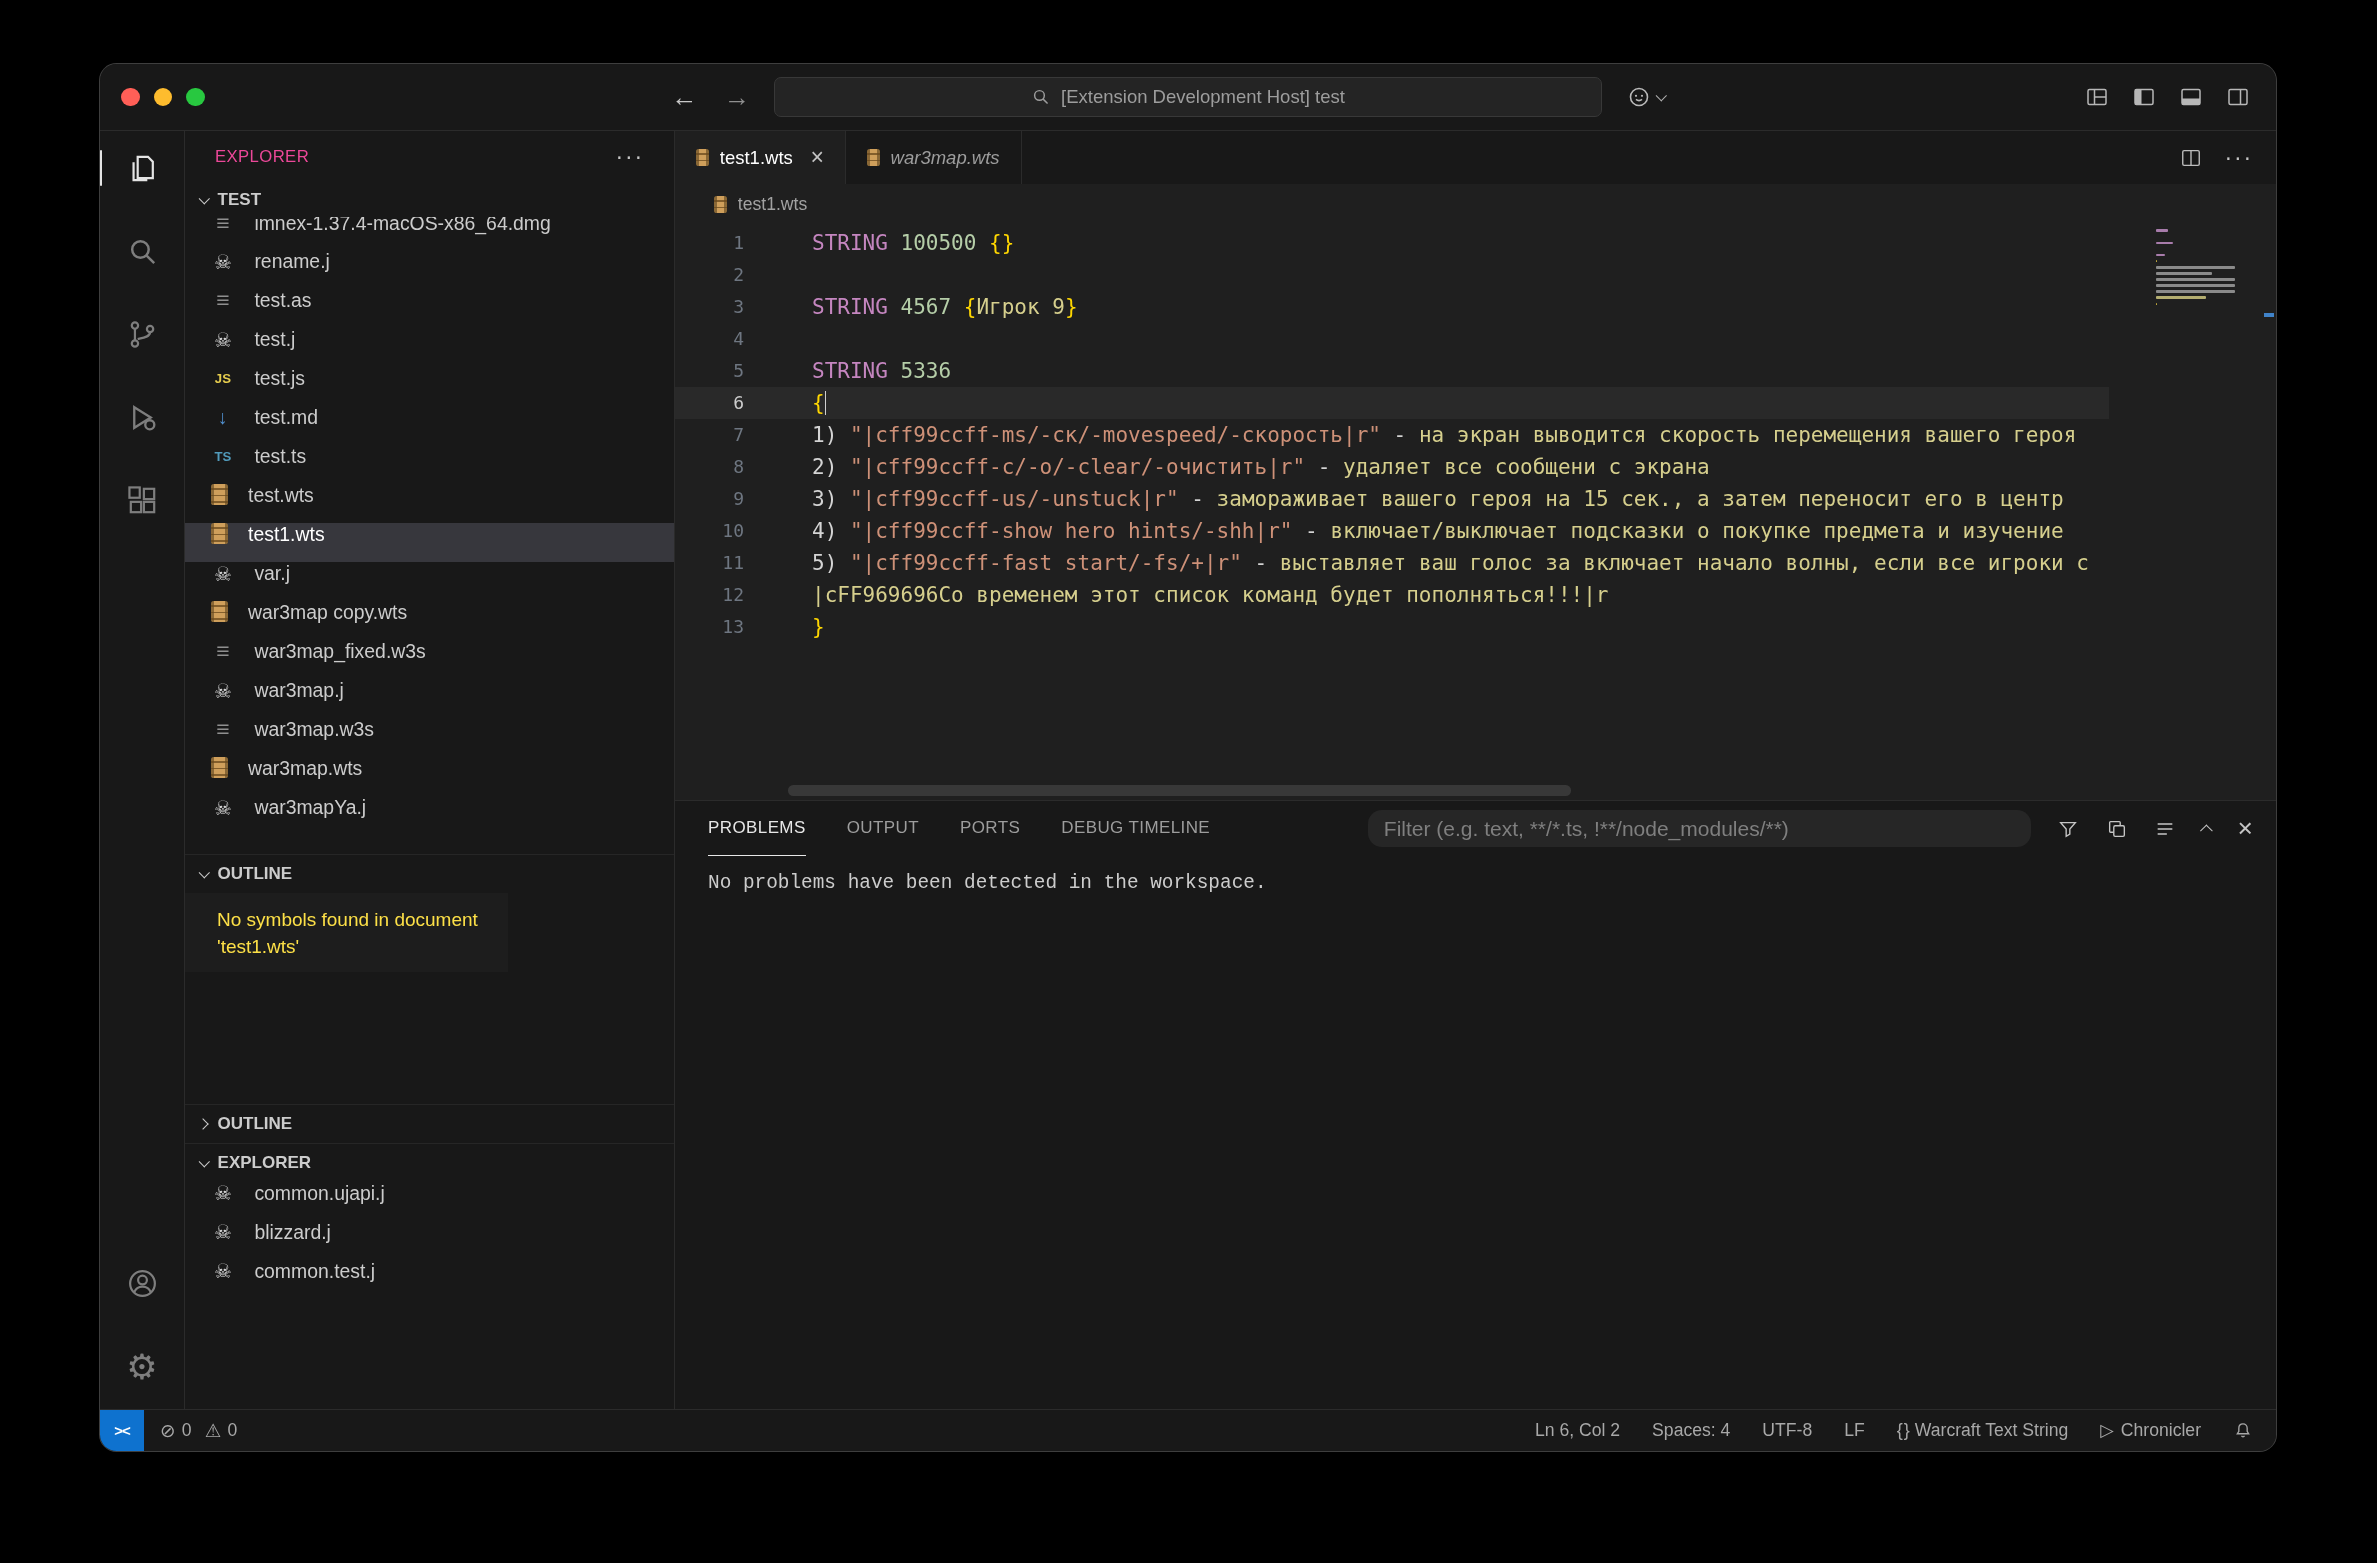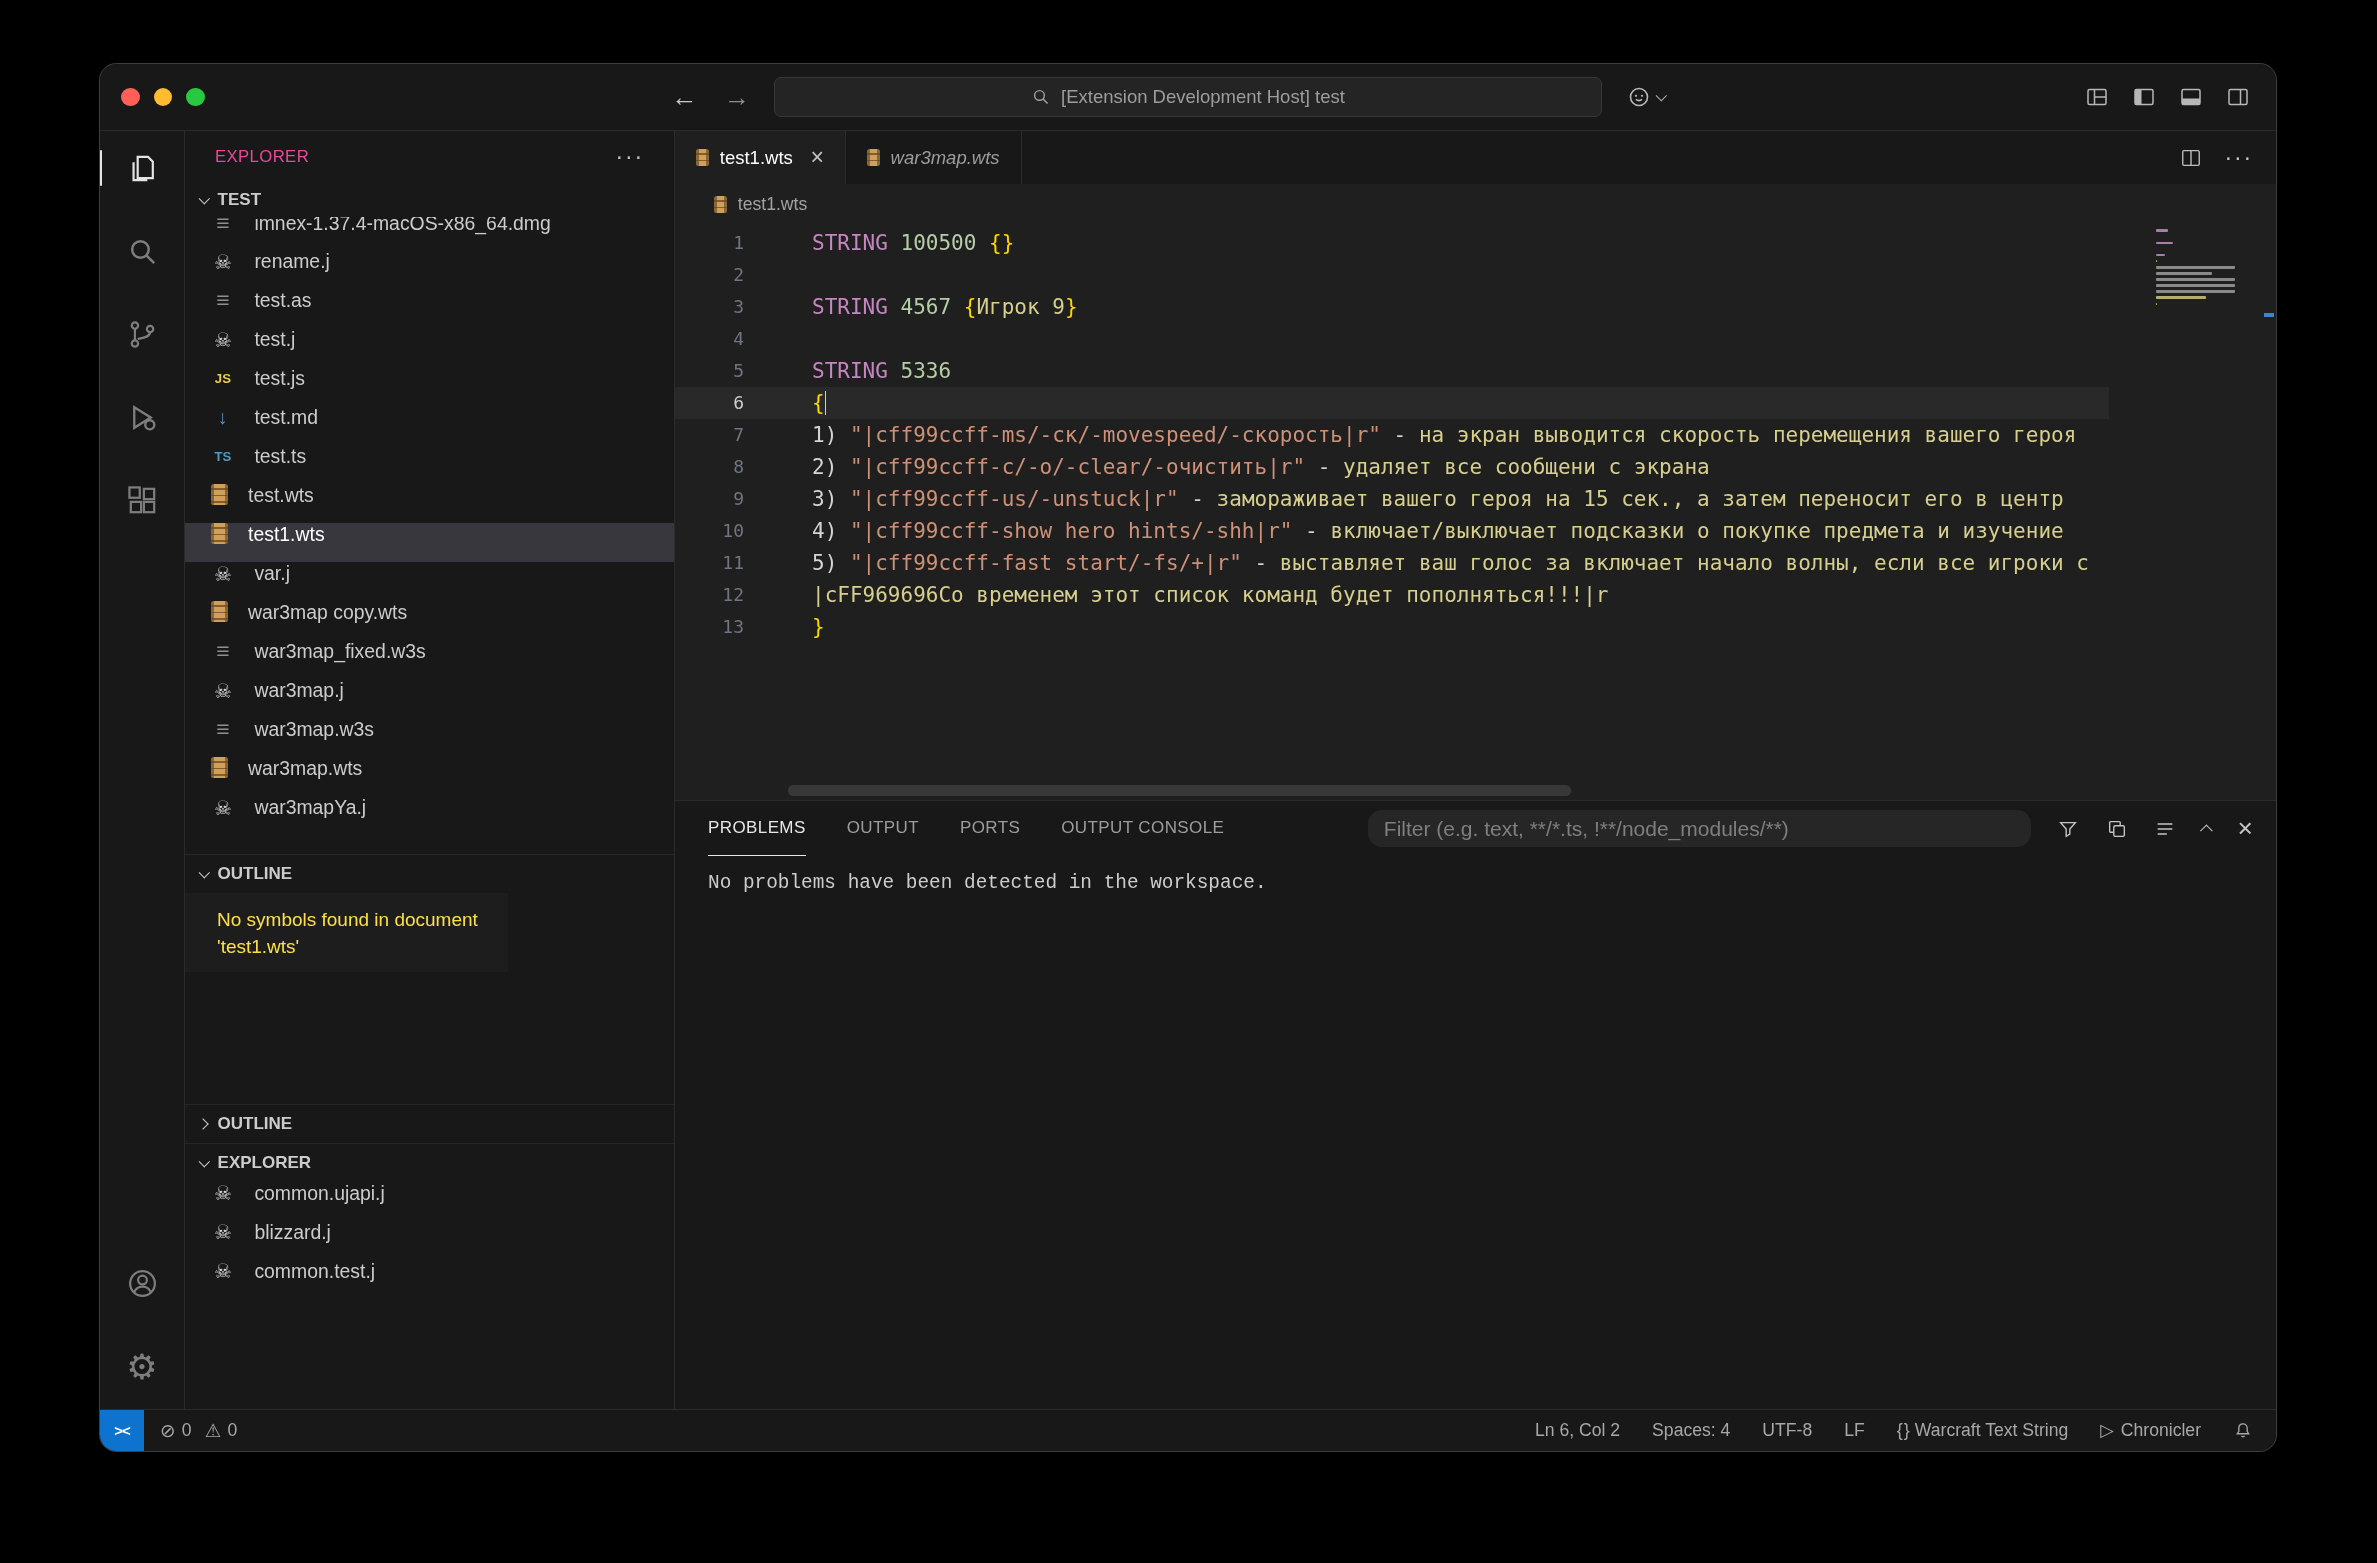--- a/index.html
+++ b/index.html
@@ -467,21 +467,21 @@
         <div class="overview-mark"></div>
         <div class="hscrollbar"></div>
       </div>
 
       <div class="panel">
         <div class="panel-header">
           <div class="panel-tabs">
               <div class="ptab active">PROBLEMS</div>
               <div class="ptab">OUTPUT</div>
               <div class="ptab">PORTS</div>
-              <div class="ptab">OUTPUT CONSOLE</div>
+              <div class="ptab">DEBUG TIMELINE</div>
             </div>
           <input class="panel-filter" placeholder="Filter (e.g. text, **/*.ts, !**/node_modules/**)" style="">
           <div class="panel-actions">
             <svg viewBox="0 0 24 24" fill="none" stroke="currentColor" stroke-width="1.5">
                 <path d="M4 5h16l-6 7v5.5l-4 2.5v-8z"></path>
               </svg>
             <svg viewBox="0 0 24 24" fill="none" stroke="currentColor" stroke-width="1.5">
                 <rect x="8.5" y="8.5" width="11.5" height="11.5" rx="1.5"></rect>
                 <path d="M15.5 8.5V5a1 1 0 0 0-1-1H5a1 1 0 0 0-1 1v9.5a1 1 0 0 0 1 1h3.5"></path>
               </svg>

